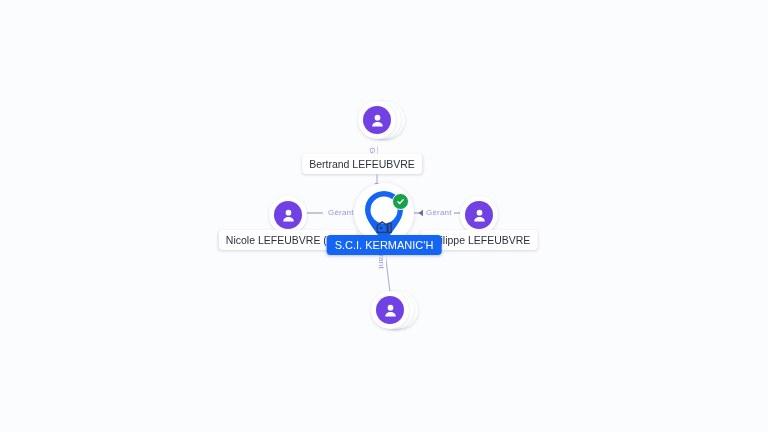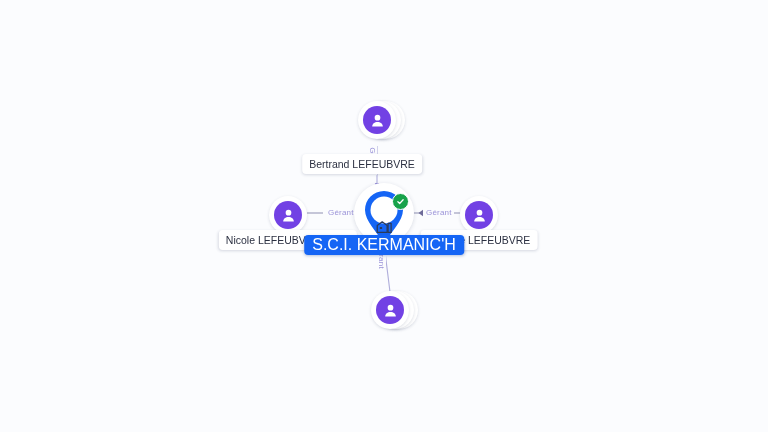--- a/index.html
+++ b/index.html
@@ -134,21 +134,21 @@
     display: flex;
     align-items: center;
     justify-content: center;
   }
   .verified-badge svg { display: block; }
 
   #center-label {
     position: absolute;
     background: #1565f5;
     color: #ffffff;
-    font-size: 16px;
+    font-size: 11px;
     line-height: 14px;
     padding: 3px 8px;
     border-radius: 4px;
     white-space: nowrap;
     transform: translateX(-50%);
     box-shadow: 0 1px 3px rgba(20,60,140,0.3);
   }
 </style>
 </head>
 <body>

